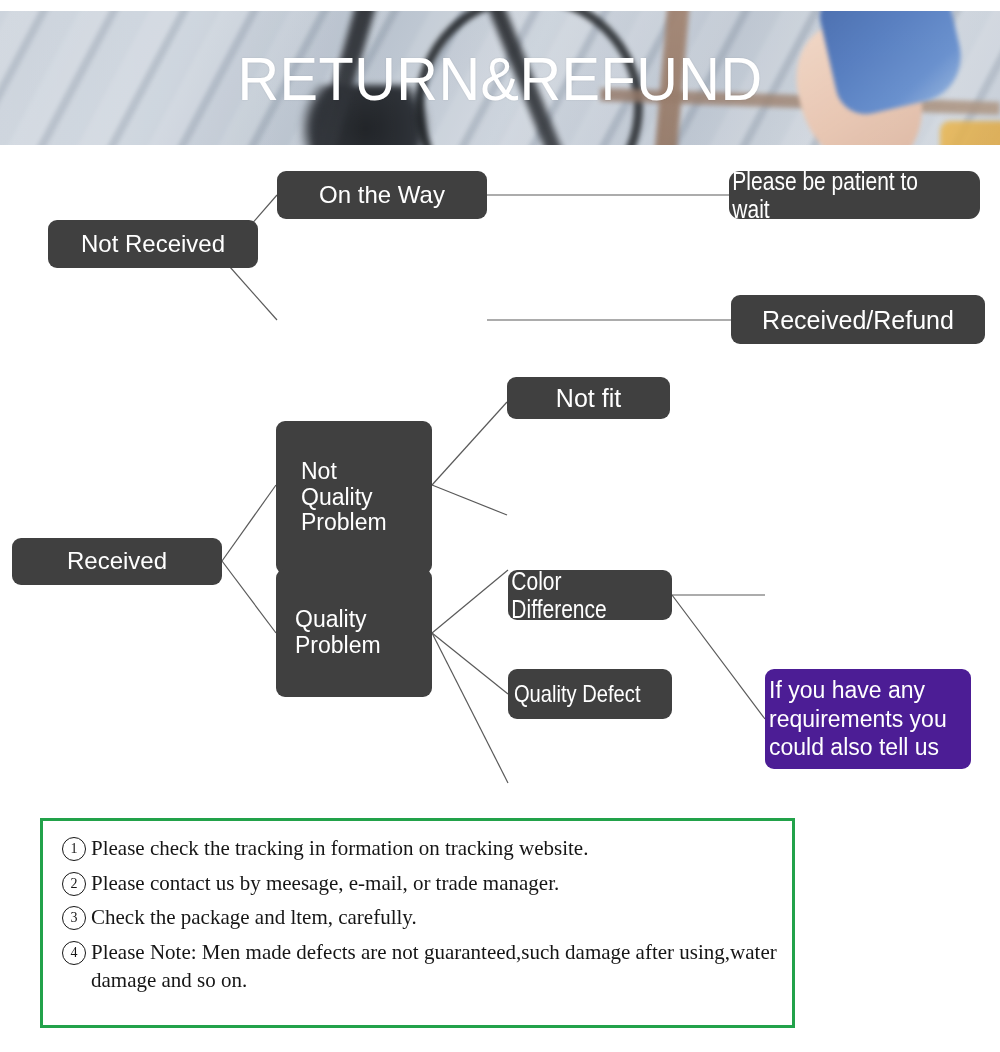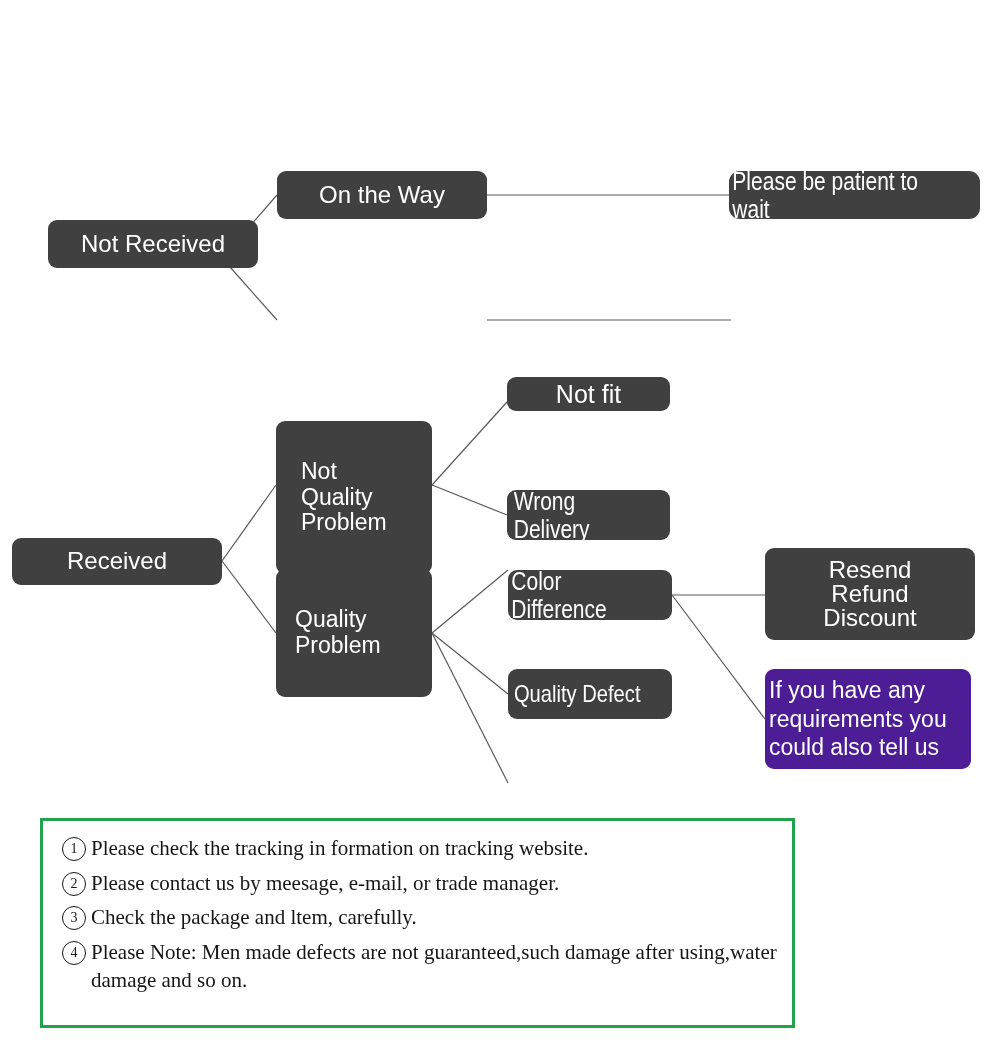--- a/index.html
+++ b/index.html
@@ -148,20 +148,35 @@
     width:22px;height:22px;border:1.4px solid #161616;border-radius:50%;
     font-size:14px;line-height:1;font-family:"Liberation Serif", serif;
   }
   .note-text{flex:1 1 auto;}
 </style>
 </head>
 <body>
 
 <div id="page">
 
+  <div class="banner">
+    <div class="photo"></div>
+    <div class="planks"></div>
+    <div class="hub"></div>
+    <div class="wheel"></div>
+    <div class="bar1"></div>
+    <div class="bar2"></div>
+    <div class="post"></div>
+    <div class="rail"></div>
+    <div class="leg"></div>
+    <div class="denim"></div>
+    <div class="shoe"></div>
+    <div class="veil"></div>
+    <div class="title">RETURN&amp;REFUND</div>
+  </div>
 
   <div class="chart">
 
     <svg class="links">
 
       <line x1="222" y1="113" x2="277" y2="50" stroke="#5a5a5a"></line>
       <line x1="222" y1="113" x2="277" y2="175" stroke="#5a5a5a"></line>
 
       <line x1="487" y1="50" x2="729" y2="50" stroke="#5a5a5a"></line>
 
@@ -198,47 +213,42 @@
       <span class="pre" style="white-space:pre-line;">Not
 Quality
 Problem</span>
     </div>
 
     <div class="node n-left" style="left: 276px; top: 424px; width: 156px; height: 128px; font-size: 23px; padding-left: 19px; background: rgb(64, 64, 64); color: rgb(255, 255, 255);">
       <span style="white-space:pre-line;">Quality
 Problem</span>
     </div>
 
-    <div class="node n-center" style="left: 507px; top: 232px; width: 163px; height: 34px; font-size: 25px; background: rgb(64, 64, 64); color: rgb(255, 255, 255);">
+    <div class="node n-center" style="left: 507px; top: 232px; width: 163px; height: 42px; font-size: 25px; background: rgb(64, 64, 64); color: rgb(255, 255, 255);">
       <span>Not fit</span>
     </div>
 
-    <div class="node n-center" style="left: 507px; top: 345px; width: 163px; height: 50px; font-size: 25px; background: rgb(64, 64, 64); color: rgb(255, 255, 255);">
-      <span class="cond" style="text-align:left;padding-left:8px;">Wrong Delivery</span>
-    </div>
 
     <div class="node n-center" style="left: 508px; top: 524px; width: 164px; height: 50px; font-size: 24px; background: rgb(64, 64, 64); color: rgb(255, 255, 255);">
       <span class="cond" style="text-align:left;padding-left:7px;">Quality Defect</span>
     </div>
 
     <div class="node n-center" style="left: 508px; top: 425px; width: 164px; height: 50px; font-size: 25px; background: rgb(64, 64, 64); color: rgb(255, 255, 255);">
       <span class="cond" style="text-align:left;padding-left:4px;">Color Difference</span>
     </div>
 
 
     <div class="node n-center" style="left: 729px; top: 26px; width: 251px; height: 48px; font-size: 25px; background: rgb(64, 64, 64); color: rgb(255, 255, 255); border-radius: 11px;">
       <span class="cond" style="text-align:left;padding-left:4px;">Please be patient to wait</span>
     </div>
 
-
-    <div class="node n-center tight" style="left: 765px; top: 403px; width: 210px; height: 92px; font-size: 24px; background: rgb(64, 64, 64); color: rgb(255, 255, 255);">
-      <span style="white-space:pre-line;">Resend
-Refund
-Discount</span>
-    </div>
+    <div class="node n-center" style="left: 731px; top: 150px; width: 254px; height: 49px; font-size: 25px; background: rgb(64, 64, 64); color: rgb(255, 255, 255);">
+      <span>Received/Refund</span>
+    </div>
+
 
     <div class="node n-left tight" style="left: 765px; top: 524px; width: 206px; height: 100px; font-size: 23px; padding-left: 4px; background: #4c1d95; color: rgb(255, 255, 255);">
       <span style="white-space:pre-line;line-height:1.24;">If you have any
 requirements you
 could also tell us</span>
     </div>
 
   </div>
 
   <div class="notes" style="border-color: rgb(34, 162, 74);">

